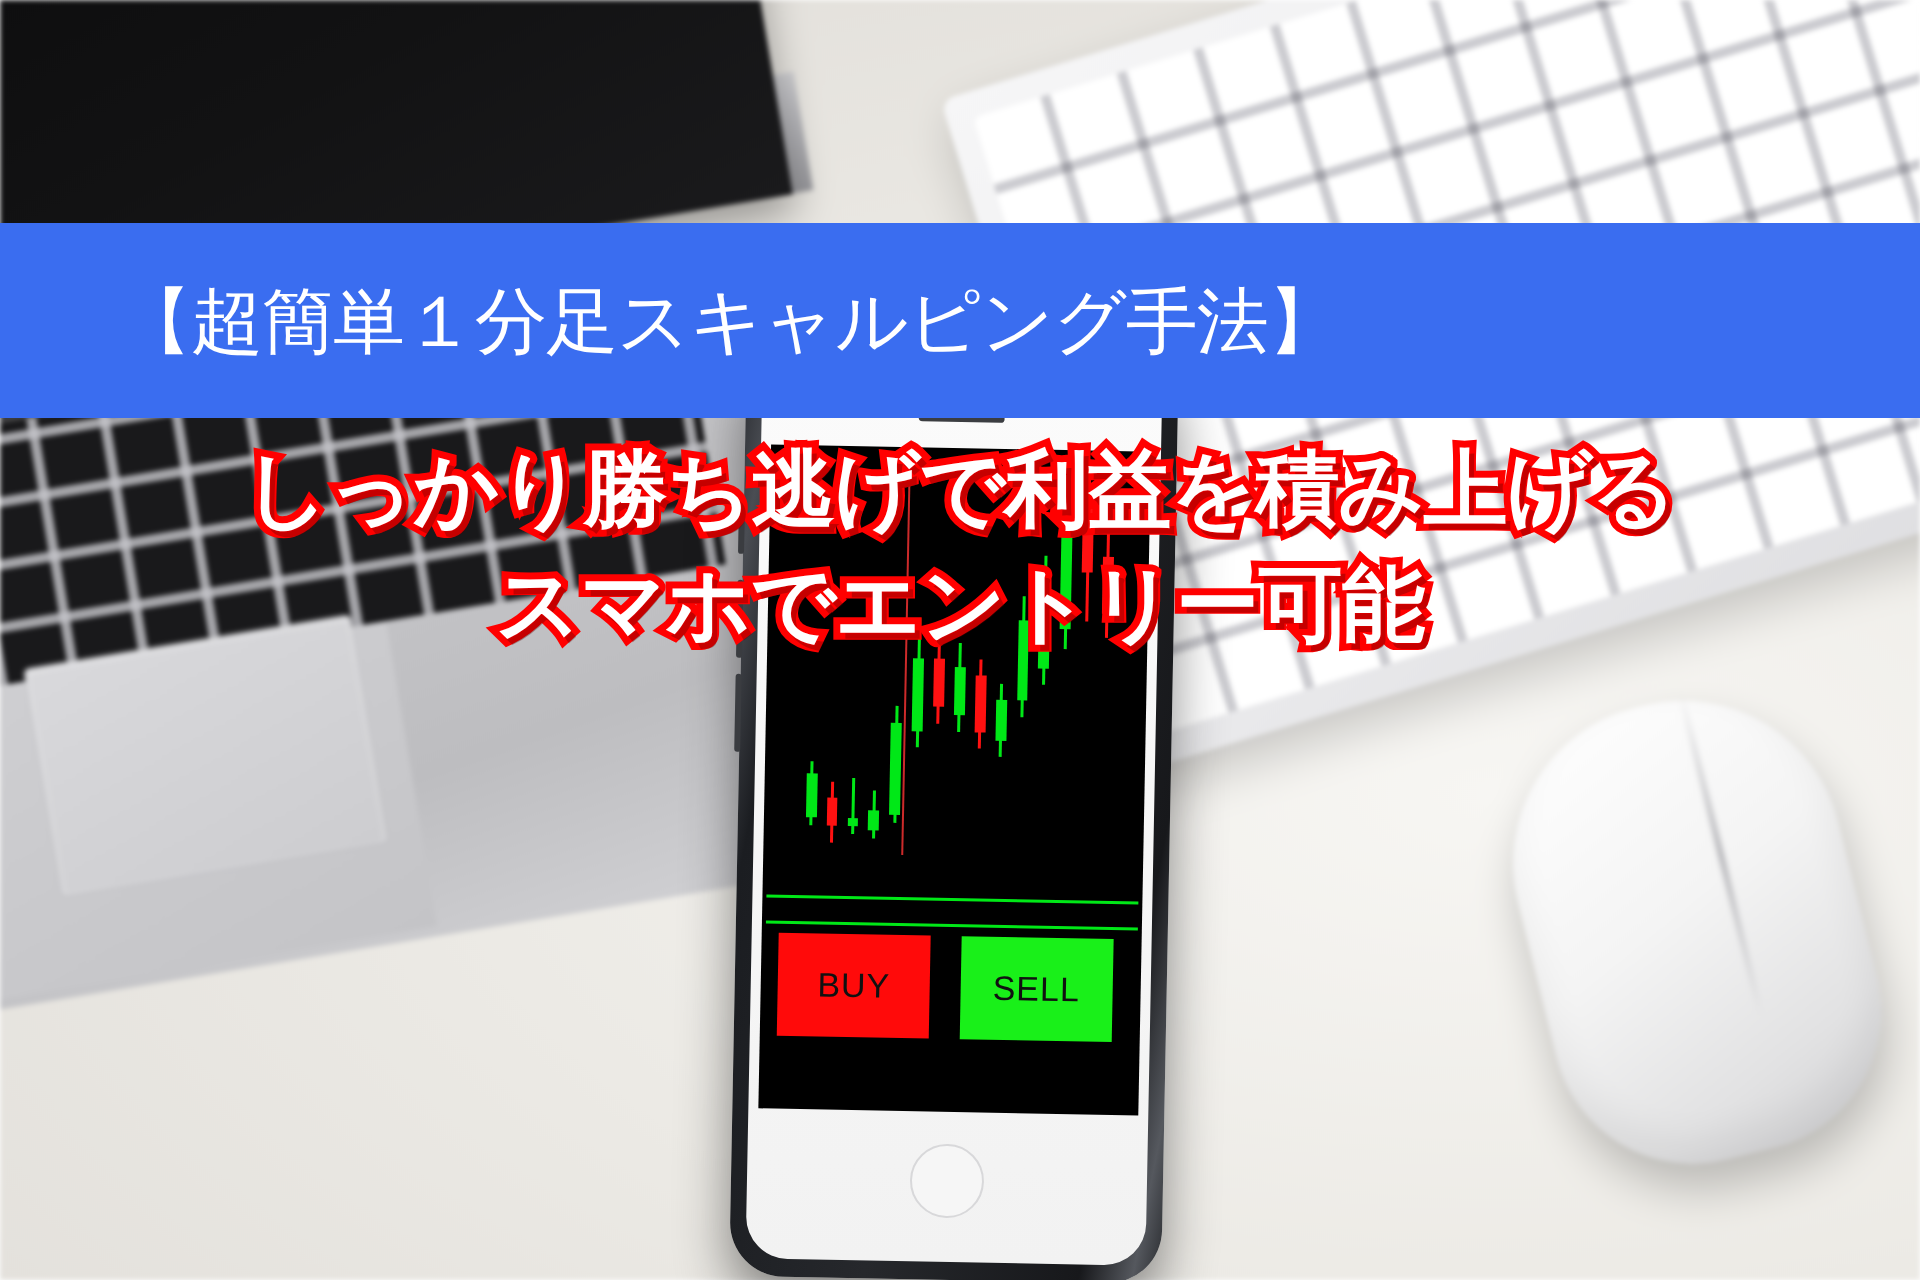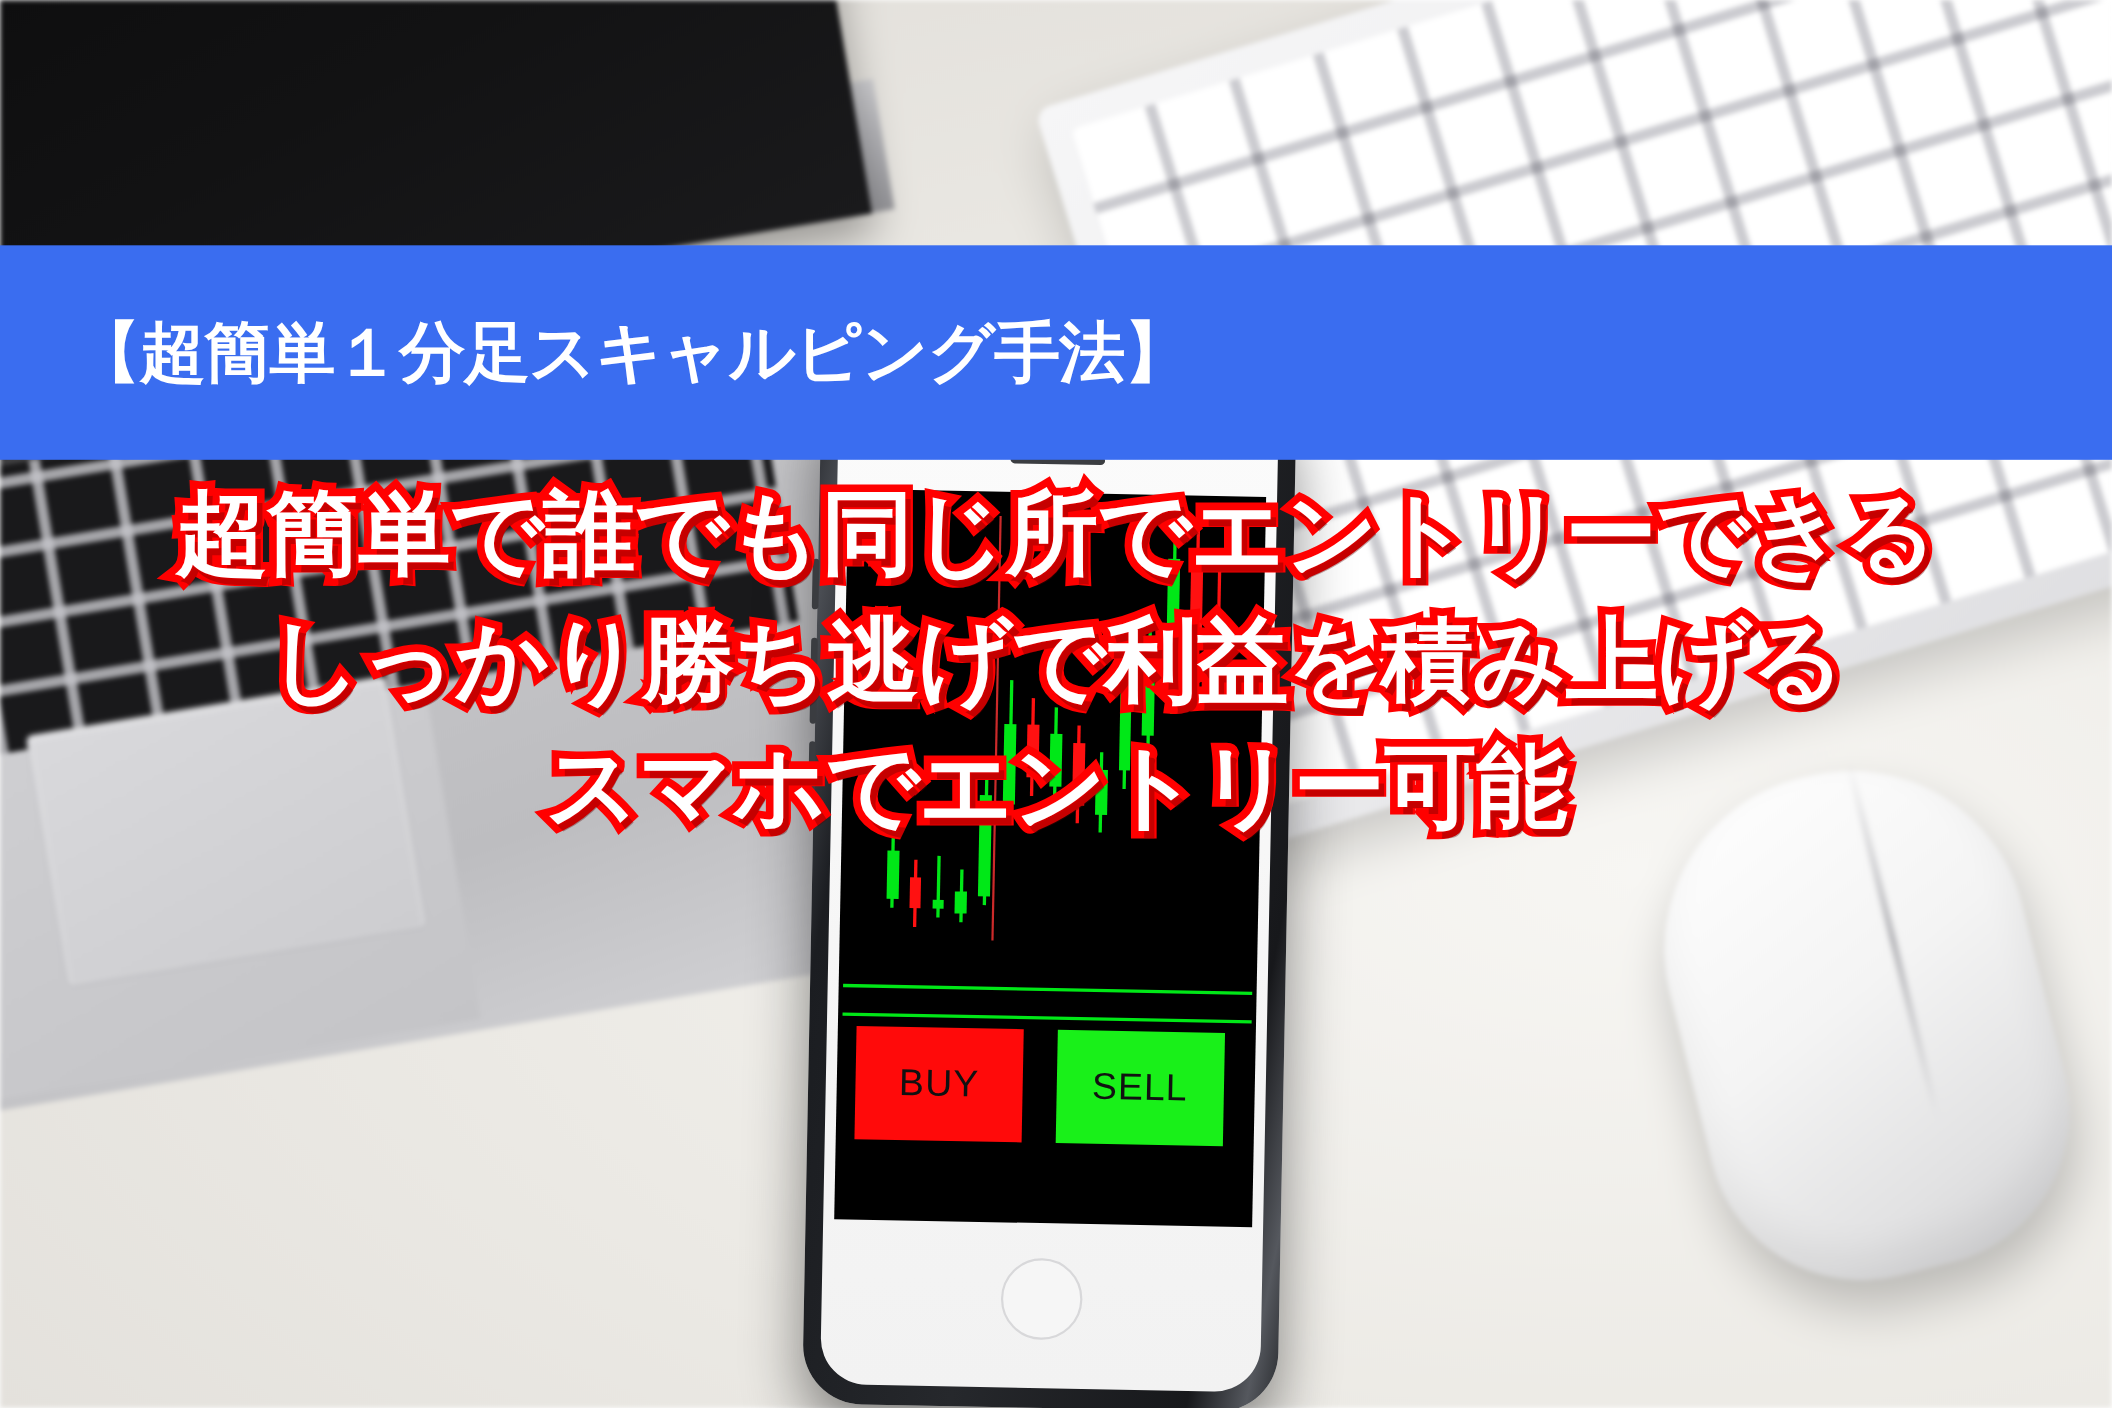--- a/index.html
+++ b/index.html
@@ -153,24 +153,24 @@
   .btn-sell{background:#19f019;}
 
   
   .banner{
     position:absolute;left:0;top:223px;width:1920px;height:195px;
     background:#3a6df0;
     display:flex;align-items:center;
   }
   .banner-title{
     white-space:nowrap;
-    margin-left:68px;
+    margin-left:120px;
     color:#ffffff;
-    font-size:60px;
-    font-weight:700;
+    font-size:72px;
+    font-weight:400;
     line-height:1;
     letter-spacing:-1px;
     font-family:"DejaVu Sans","Liberation Sans",sans-serif;
   }
 
   
   .lines{
     position:absolute;left:0;top:430px;width:1920px;
     display:flex;flex-direction:column;align-items:center;
     pointer-events:none;
@@ -293,18 +293,17 @@
         </div>
       <div class="phone-home"></div>
     </div>
   </div>
 
   <div class="banner">
     <div class="banner-title">【超簡単１分足スキャルピング手法】</div>
   </div>
 
   <div class="lines">
-    <div class="hl hl-1">超簡単で誰でも同じ所でエントリーできる</div>
     <div class="hl hl-4">しっかり勝ち逃げで利益を積み上げる</div>
     <div class="hl hl-3">スマホでエントリー可能</div>
   </div>
 
 </div>
 
 </body></html>

